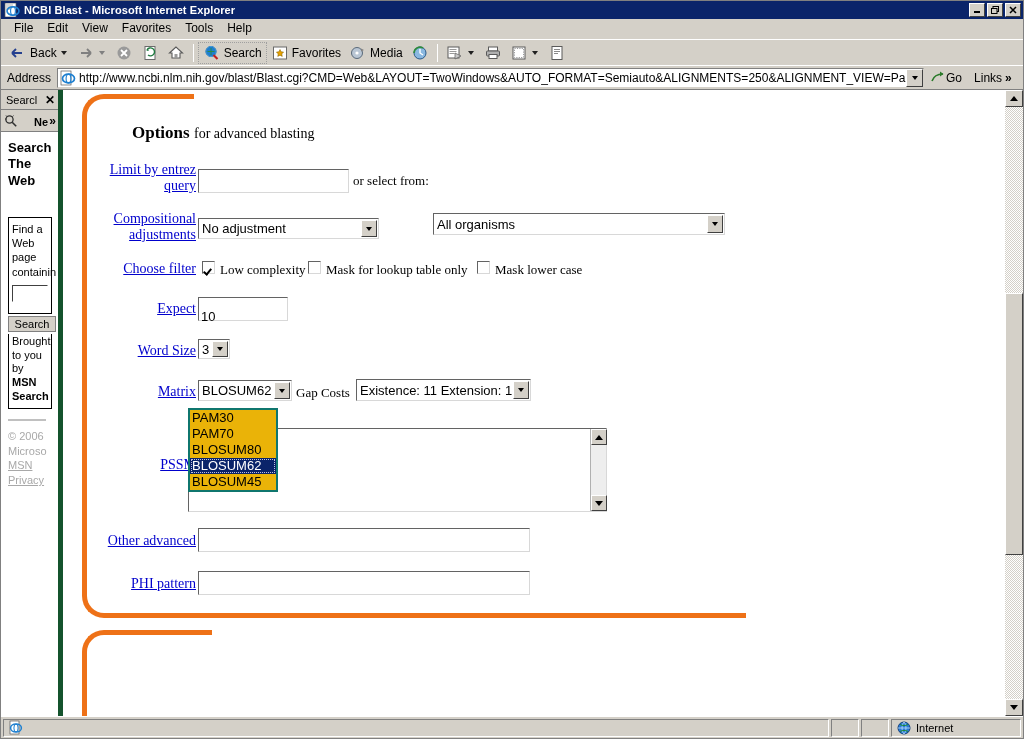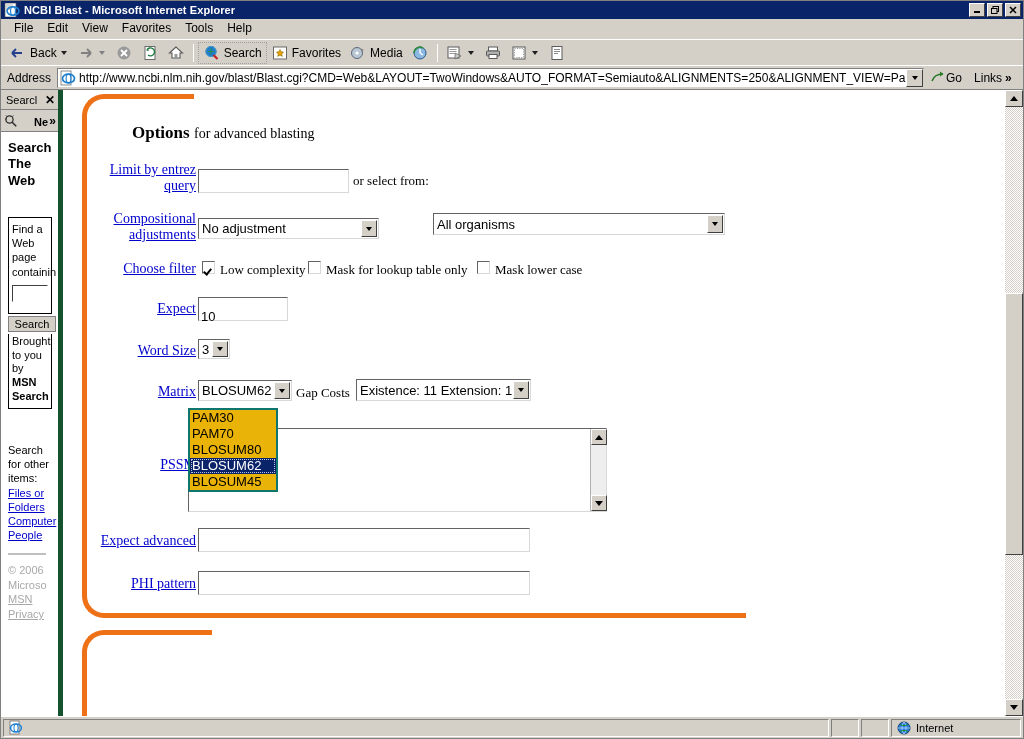--- a/index.html
+++ b/index.html
@@ -700,26 +700,20 @@
         <div id="sb-heading">Search The Web</div>
         <div id="sb-findbox">
           <div class="fin">Find a Web page containin</div>
           <div id="sb-input"></div>
         </div>
         <div id="sb-searchbtn">Search</div>
         <div id="sb-brought">
           <div>Brought to you by</div>
           <div class="msn">MSN Search</div>
         </div>
-        <div id="sb-other">
-          <div>Search for other items:</div>
-          <a>Files or Folders</a>
-          <a>Computer</a>
-          <a>People</a>
-        </div>
         <div id="sb-divider"></div>
         <div id="sb-copy">
           <span>© 2006 Microso</span>
           <a>MSN</a>
           <a>Privacy</a>
         </div>
       </div>
     </div>
 
     <div id="pagepane">
@@ -799,21 +793,21 @@
         </div>
 
         <div id="matrix-list">
           <div class="mopt">PAM30</div>
           <div class="mopt">PAM70</div>
           <div class="mopt">BLOSUM80</div>
           <div class="mopt sel">BLOSUM62</div>
           <div class="mopt">BLOSUM45</div>
         </div>
 
-        <div class="flabel" style="left:28px; top:444px; width:104px;">Expect advanced</div>
+        <div class="flabel" style="left:28px; top:444px; width:104px;">Other advanced</div>
         <div class="ftext" style="left:134px; top:438px; width:332px; height:20px;"></div>
 
         <div class="flabel" style="left:48px; top:487px; width:84px;">PHI pattern</div>
         <div class="ftext" style="left:134px; top:481px; width:332px; height:20px;"></div>
 
       </div>
 
       <div id="pagescroll">
         <div class="arrowbtn" style="top:0;">
             <span class="tri-up"></span>

